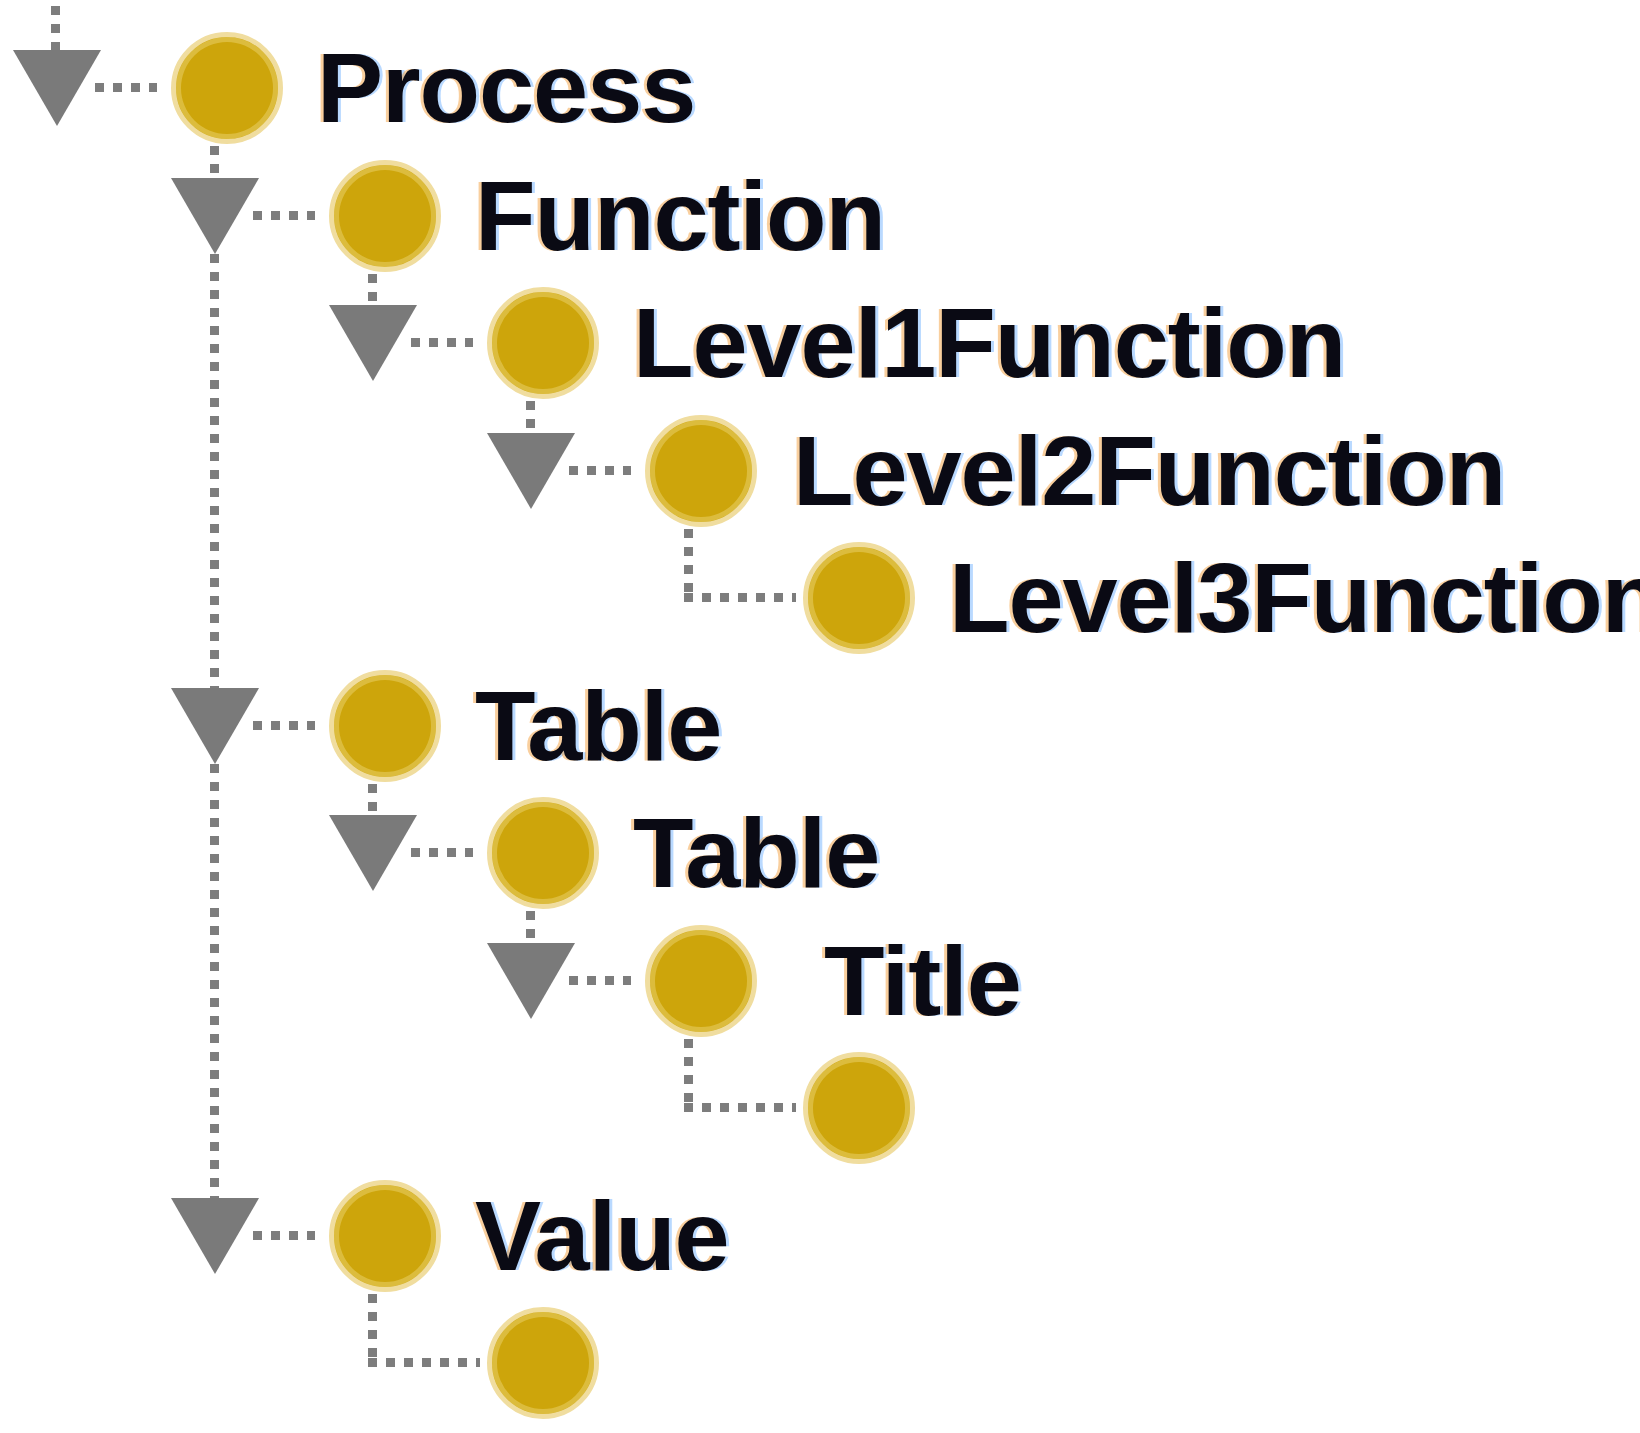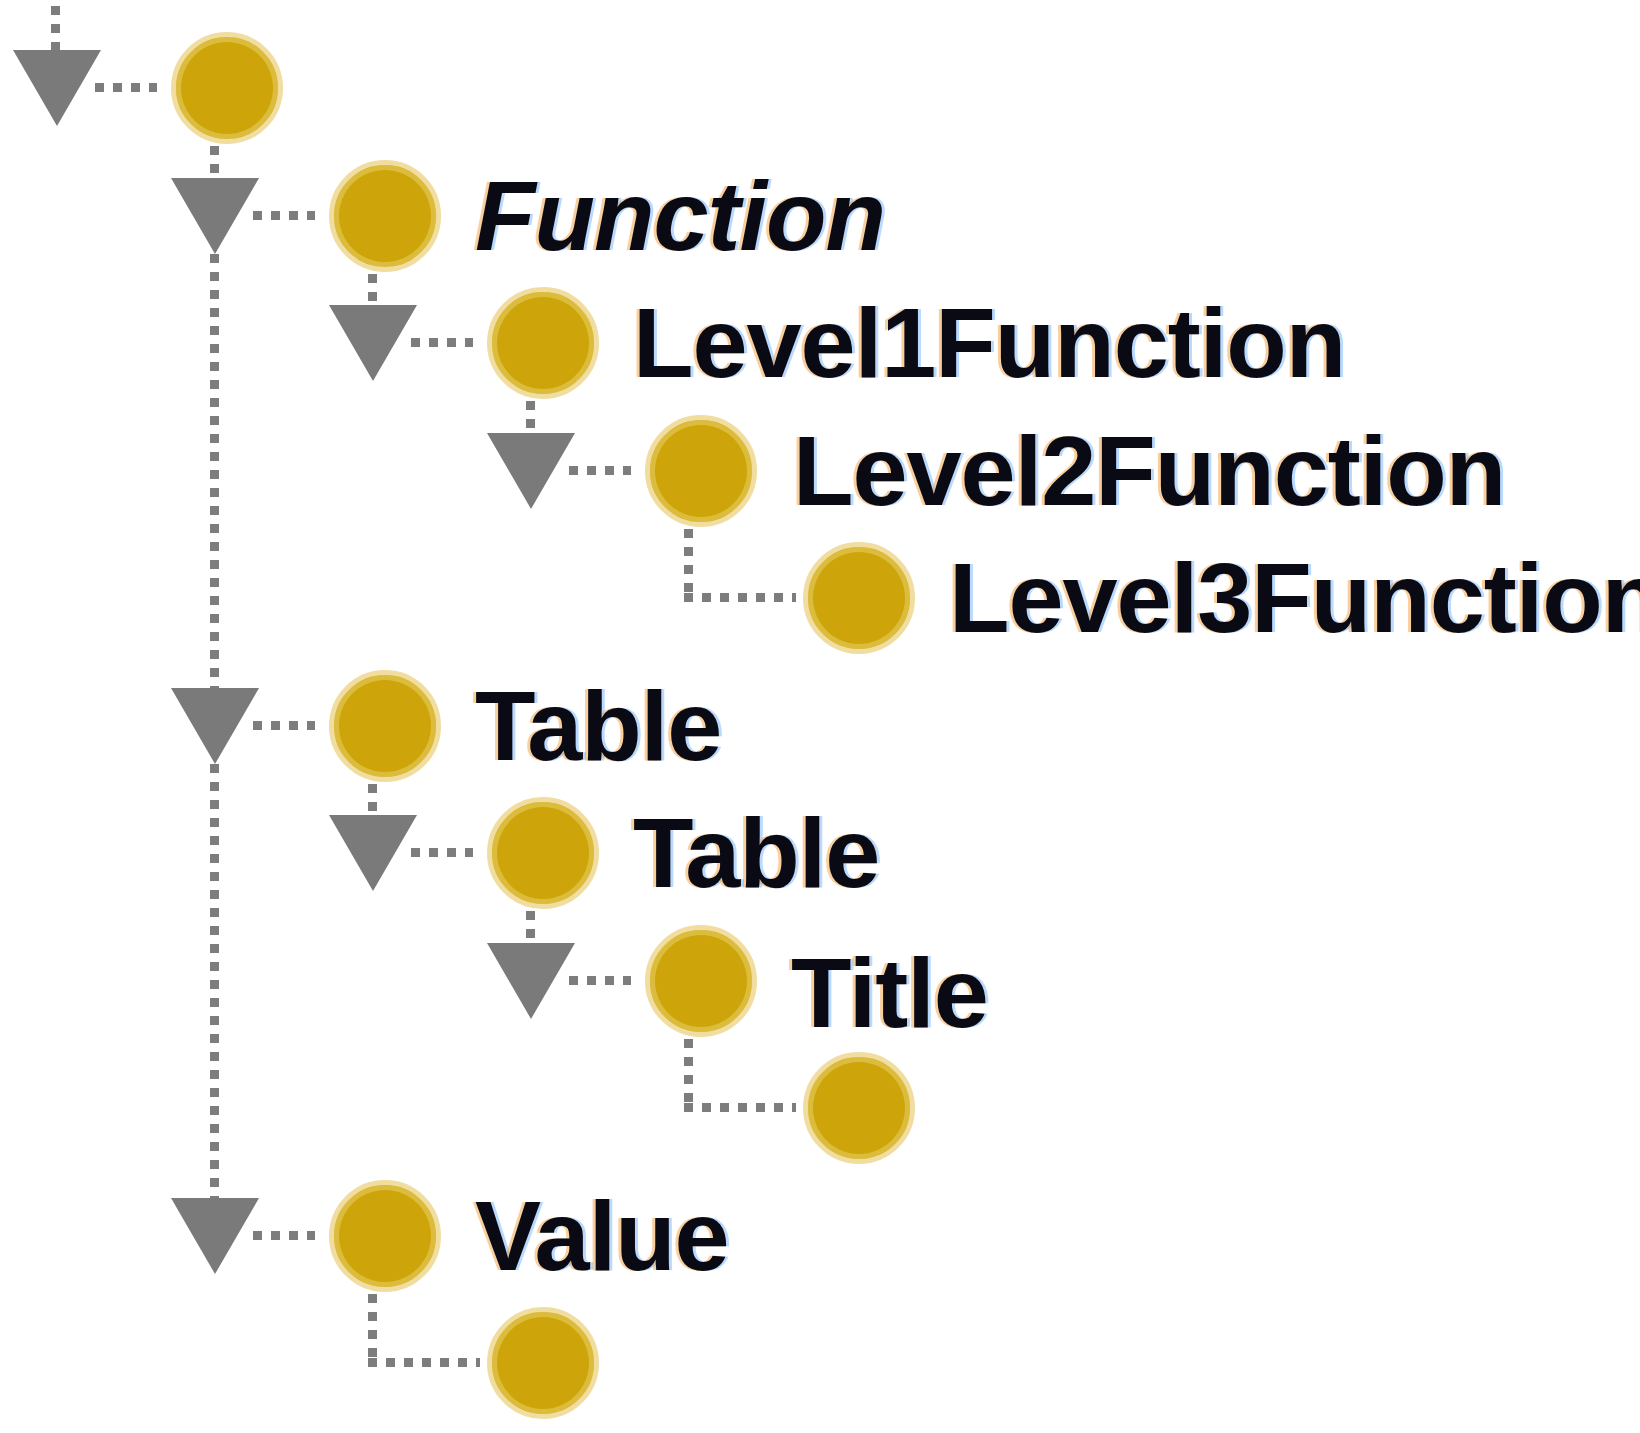--- a/index.html
+++ b/index.html
@@ -75,22 +75,23 @@
   <div class="circle" style="left:487px;top:287px;"></div>
   <div class="circle" style="left:645px;top:415px;"></div>
   <div class="circle" style="left:803px;top:542px;"></div>
   <div class="circle" style="left:329px;top:670px;"></div>
   <div class="circle" style="left:487px;top:797px;"></div>
   <div class="circle" style="left:645px;top:925px;"></div>
   <div class="circle" style="left:803px;top:1052px;"></div>
   <div class="circle" style="left:329px;top:1180px;"></div>
   <div class="circle" style="left:487px;top:1307px;"></div>
 
-  <div class="label" style="left:475px;top:156px;font-style:italic;">Function</div>
+  <div class="label" style="left:317px;top:28px;">Process</div>
+  <div class="label" style="left:475px;top:156px;">Function</div>
   <div class="label" style="left:633px;top:283px;">Level1Function</div>
   <div class="label" style="left:793px;top:411px;">Level2Function</div>
   <div class="label" style="left:949px;top:538px;">Level3Function</div>
   <div class="label" style="left:475px;top:666px;">Table</div>
   <div class="label" style="left:633px;top:793px;">Table</div>
-  <div class="label" style="left:791px;top:921px;margin-top:12px;">Title</div>
+  <div class="label" style="left:824px;top:921px;">Title</div>
   <div class="label" style="left:475px;top:1176px;">Value</div>
 
 </div>
 
 </body></html>

